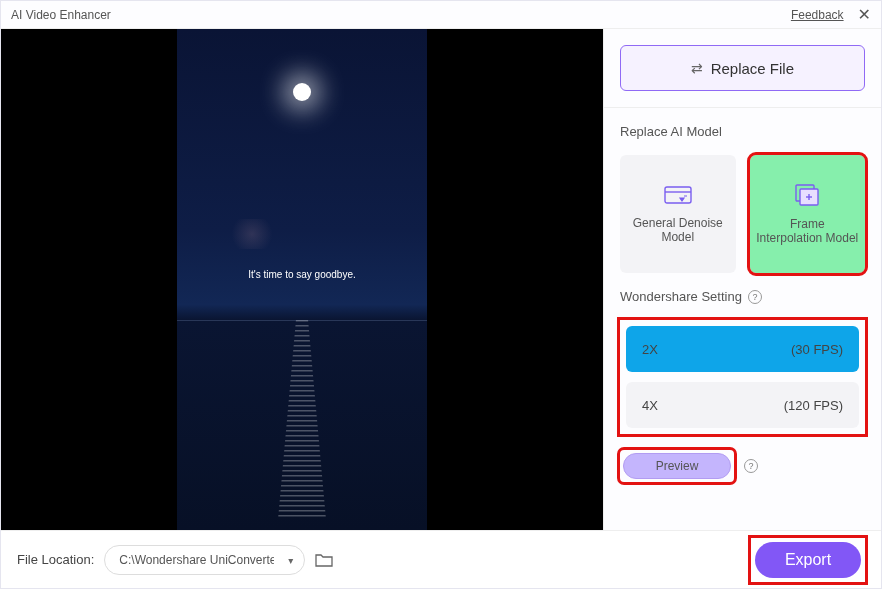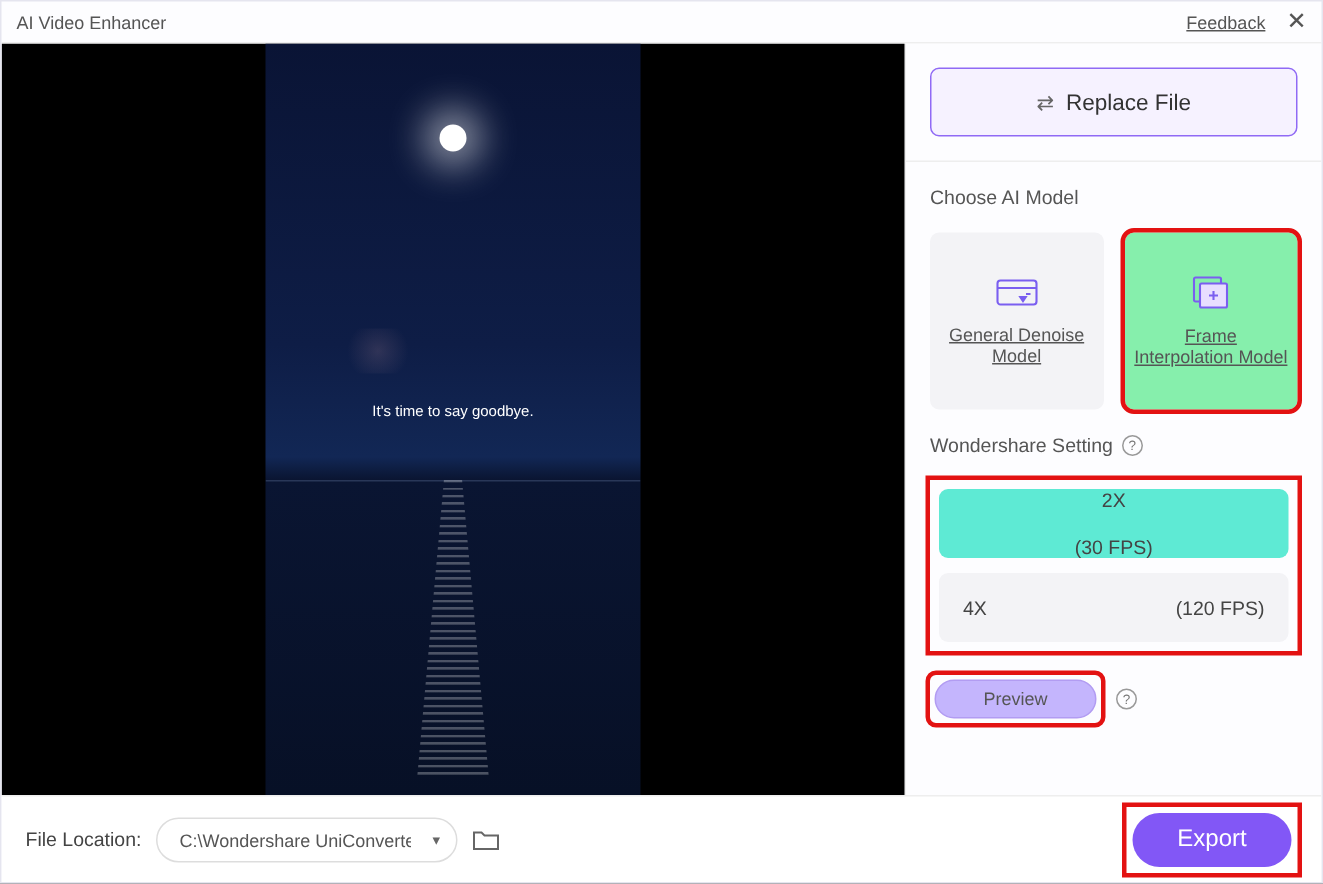--- a/index.html
+++ b/index.html
@@ -32,29 +32,29 @@
 .right-panel { width: 278px; border-left: 1px solid #eee; padding: 16px; display: flex; flex-direction: column; gap: 16px; background: #fdfdff; }
 .replace-btn { height: 46px; border: 1px solid #906af5; background: #f6f2ff; border-radius: 6px; display: flex; align-items: center; justify-content: center; gap: 8px; color: #333; font-size: 15px; cursor: pointer; }
 .replace-btn .icn { color: #666; font-size: 14px; }
 
 .section-hr { height: 1px; background: #eee; margin: 0 -16px; }
 
 .section-label { font-size: 13px; color: #555; display: flex; align-items: center; gap: 6px; }
 .help { width: 14px; height: 14px; border: 1px solid #999; border-radius: 50%; display: inline-flex; align-items: center; justify-content: center; font-size: 9px; color: #777; cursor: pointer; }
 
 .models { display: flex; gap: 14px; }
-.model-card { flex: 1; height: 118px; border-radius: 6px; display: flex; flex-direction: column; align-items: center; justify-content: center; gap: 10px; font-size: 12px; color: #555; text-align: center; cursor: pointer; padding: 6px; text-decoration: underline; }
+.model-card { flex: 1; height: 118px; border-radius: 6px; display: flex; flex-direction: column; align-items: center; justify-content: center; gap: 10px; font-size: 12px; color: #555; text-align: center; cursor: pointer; padding: 6px; }
 .model-card.plain { background: #f3f3f6; }
 .model-card.selected { background: #86efac; }
 .model-card .mi { color: #7a5ef0; }
 .hl-red { outline: 3px solid #e31212; outline-offset: 0; }
 
 .smooth-list { display: flex; flex-direction: column; gap: 10px; padding: 6px; }
 .smooth-row { height: 46px; border-radius: 6px; display: flex; align-items: center; justify-content: space-between; padding: 0 16px; font-size: 13px; color: #444; cursor: pointer; }
-.smooth-row.sel { background: #5eead4; flex-direction: column; }
+.smooth-row.sel { background: #0ea5e9; }
 .smooth-row.plain { background: #f3f3f6; }
 
 .preview-row { display: flex; align-items: center; gap: 10px; }
 .preview-btn { width: 108px; height: 26px; border: 1px solid #b29cf2; background: #c4b5fd; border-radius: 14px; font-size: 12px; color: #555; display: flex; align-items: center; justify-content: center; cursor: pointer; }
 
 .footer { height: 58px; border-top: 1px solid #eee; display: flex; align-items: center; padding: 0 16px; gap: 10px; background: #fff; }
 .footer-label { font-size: 13px; color: #444; }
 .path-select { flex: 0 0 310px; height: 30px; border: 1px solid #ddd; border-radius: 15px; background: #fff; padding: 0 30px 0 14px; font-size: 12px; color: #555; appearance: none; position: relative; }
 .select-wrap { position: relative; }
 .select-wrap::after { content: "▾"; position: absolute; right: 12px; top: 50%; transform: translateY(-50%); font-size: 10px; color: #666; pointer-events: none; }
@@ -91,21 +91,21 @@
   </div>
 
   <div class="right-panel">
     <div class="replace-btn">
       <span class="icn">⇄</span>
       <span>Replace File</span>
     </div>
 
     <div class="section-hr"></div>
 
-    <div class="section-label">Choose AI Model</div>
+    <div class="section-label">Replace AI Model</div>
 
     <div class="models">
       <div class="model-card plain">
         <span class="mi">
           <svg width="28" height="22" viewBox="0 0 28 22">
               <rect x="1" y="3" width="26" height="16" rx="2" fill="none" stroke="#7a5ef0" stroke-width="1.4"></rect>
               <line x1="1" y1="8" x2="27" y2="8" stroke="#7a5ef0" stroke-width="1.4"></line>
               <path d="M16 14 l4 0 l-2 3 z M20 12 l3 0" stroke="#7a5ef0" stroke-width="1.2" fill="#7a5ef0"></path>
             </svg>
         </span>

